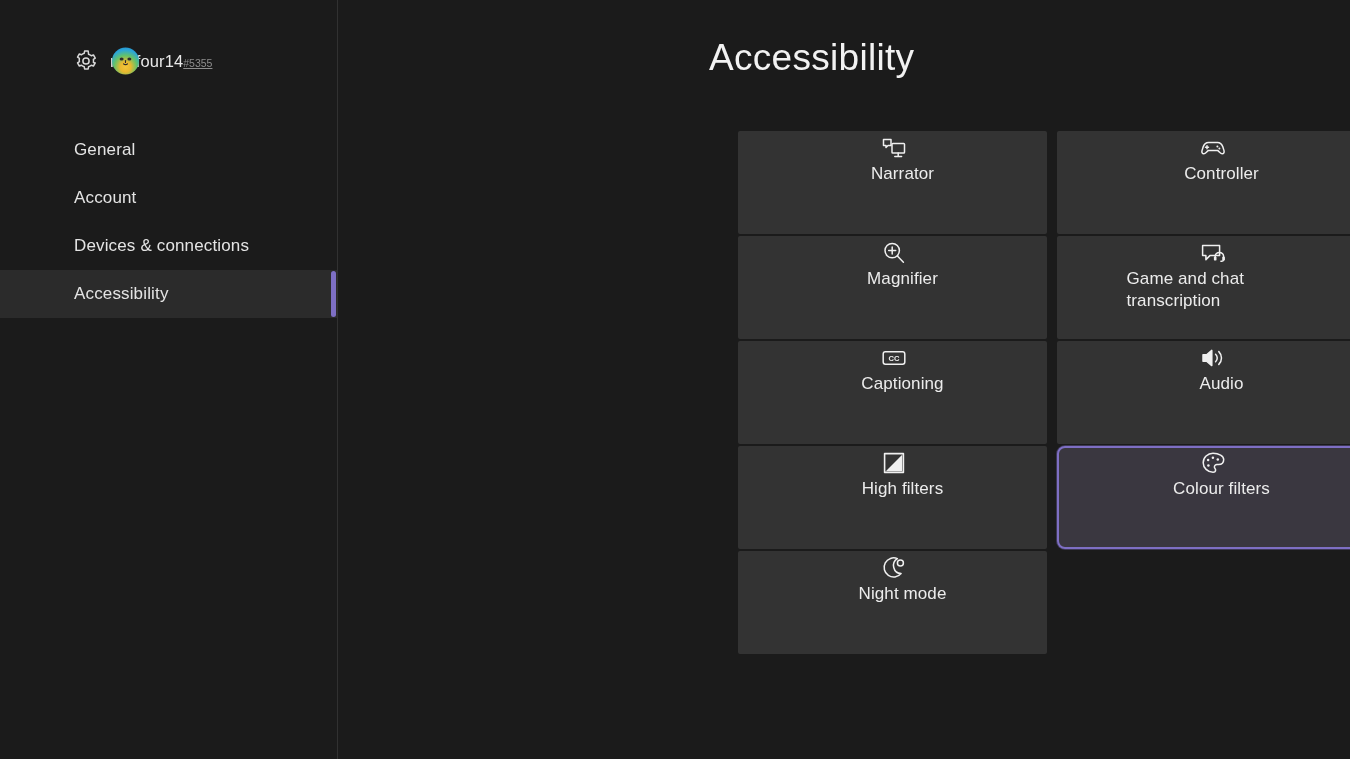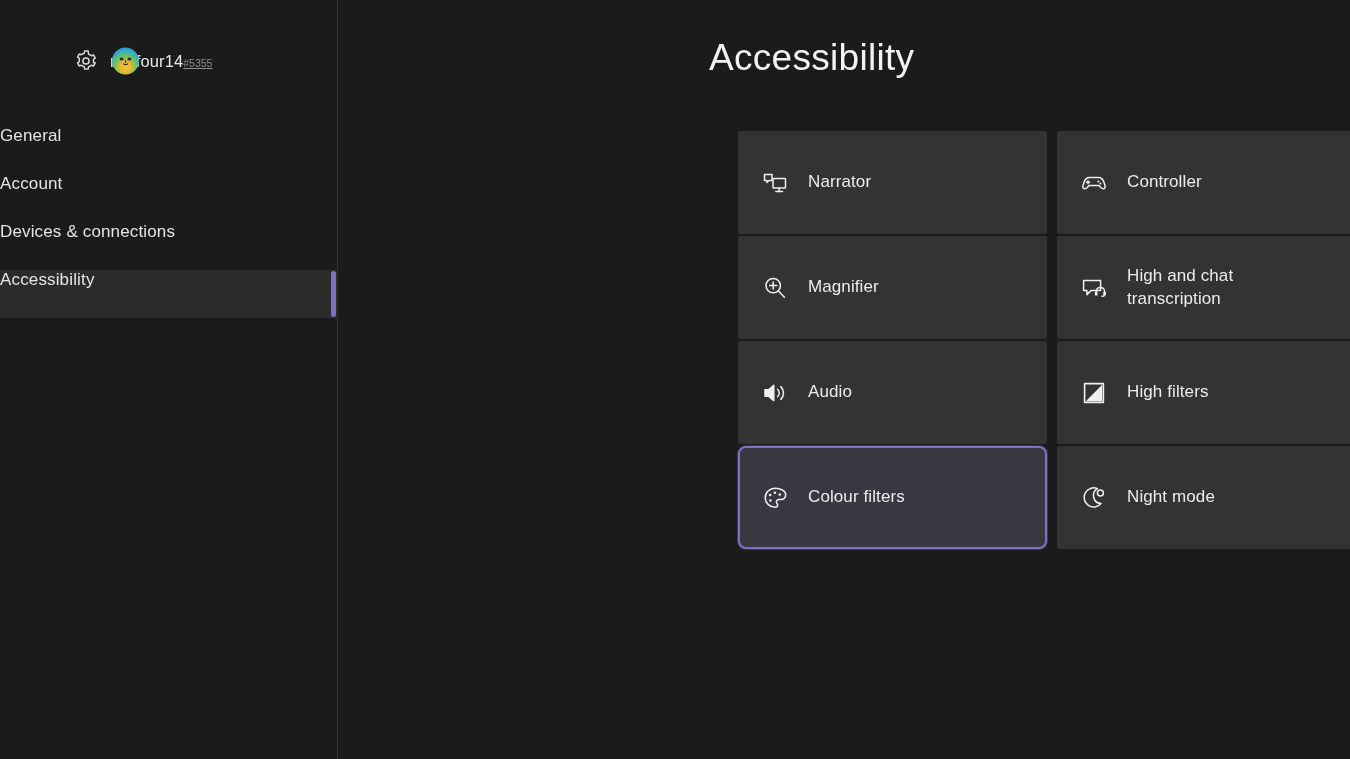--- a/index.html
+++ b/index.html
@@ -47,21 +47,22 @@
     font-size:16.5px; color:#e9e9e9; letter-spacing:.1px;
   }
   #gamertag-suffix {
     font-size:10.5px; color:#8e8e8e; margin-left:0px;text-decoration:underline;
   }
 
   #nav { margin-top:44px; }
   .nav-item {
     position:relative;
     height:48px;
-    display:flex; 
+    display:flex; align-items:center;
+    padding-left:74px;
     color:#e4e4e4;
     font-size:17px;
     letter-spacing:.15px;
     cursor:pointer;
   }
   .nav-item.selected { background:#2b2b2b; }
   .nav-item .nav-accent {
     position:absolute; right:2px; top:50%; transform:translateY(-50%);
     width:5px; height:46px; border-radius:3px;
     background:#7e6fc4;
@@ -87,20 +88,21 @@
   }
   .tile {
     height:103px;
     background:#333333;
     border-radius:2px;
     display:flex; align-items:center;
     padding-left:20px;
     cursor:pointer;
     position:relative;
     border:2px solid transparent;
+    flex-direction:column;
   }
   .tile.focused {
     background:#3a3740;
     border:2px solid #7e6fc4;
     border-radius:8px;
     box-shadow:0 0 0 1px rgba(126,111,196,.35);
   }
   .tile .tile-icon {
     width:30px; height:30px;
     flex:0 0 30px;
@@ -209,23 +211,32 @@
 
       <div class="tile">
         <span class="tile-icon">
           <svg viewBox="0 0 28 28" width="28" height="28" fill="none" stroke="#f0f0f0" stroke-width="1.5" stroke-linejoin="round" stroke-linecap="round">
             <path d="M3.6 6.4h17v10.2h-9.7l-4.0 4.0v-4.0H3.6z"></path>
             <path d="M16.2 17.6a4.2 4.2 0 0 1 8.4 0v3.0a1.7 1.7 0 0 1-1.7 1.7h-1.0"></path>
             <rect x="14.9" y="17.4" width="2.6" height="4.2" rx="1.2" fill="#f0f0f0" stroke="none"></rect>
             <rect x="23.3" y="17.4" width="2.6" height="4.2" rx="1.2" fill="#f0f0f0" stroke="none"></rect>
           </svg>
         </span>
-        <span class="tile-label">High and chat transcription</span>
-      </div>
-
+        <span class="tile-label">Game and chat transcription</span>
+      </div>
+
+      <div class="tile">
+        <span class="tile-icon">
+          <svg viewBox="0 0 28 28" width="28" height="28" fill="none" stroke="#f0f0f0" stroke-width="1.5" stroke-linejoin="round">
+            <rect x="3.2" y="7.8" width="21.6" height="12.4" rx="2.2"></rect>
+            <text x="14" y="17.0" font-family="'Liberation Sans', sans-serif" font-size="7.6" font-weight="700" fill="#f0f0f0" stroke="none" text-anchor="middle">CC</text>
+          </svg>
+        </span>
+        <span class="tile-label">Captioning</span>
+      </div>
 
       <div class="tile">
         <span class="tile-icon">
           <svg viewBox="0 0 28 28" width="28" height="28" fill="none" stroke="#f0f0f0" stroke-width="1.5" stroke-linejoin="round" stroke-linecap="round">
             <path d="M4.0 10.8h3.6l5.2-4.4v15.2l-5.2-4.4H4.0z" fill="#f0f0f0"></path>
             <path d="M16.6 10.3a5.0 5.0 0 0 1 0 7.4"></path>
             <path d="M19.8 7.6a9.0 9.0 0 0 1 0 12.8"></path>
           </svg>
         </span>
         <span class="tile-label">Audio</span>

